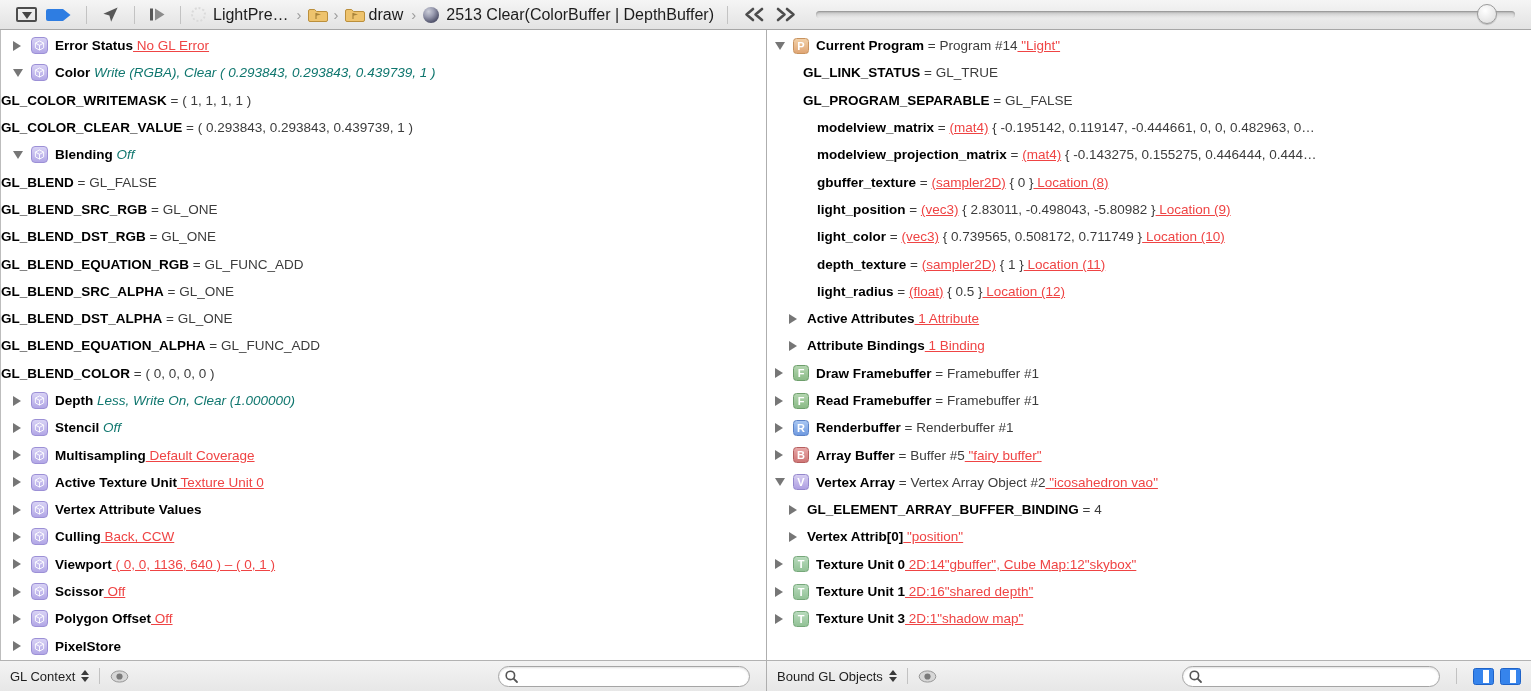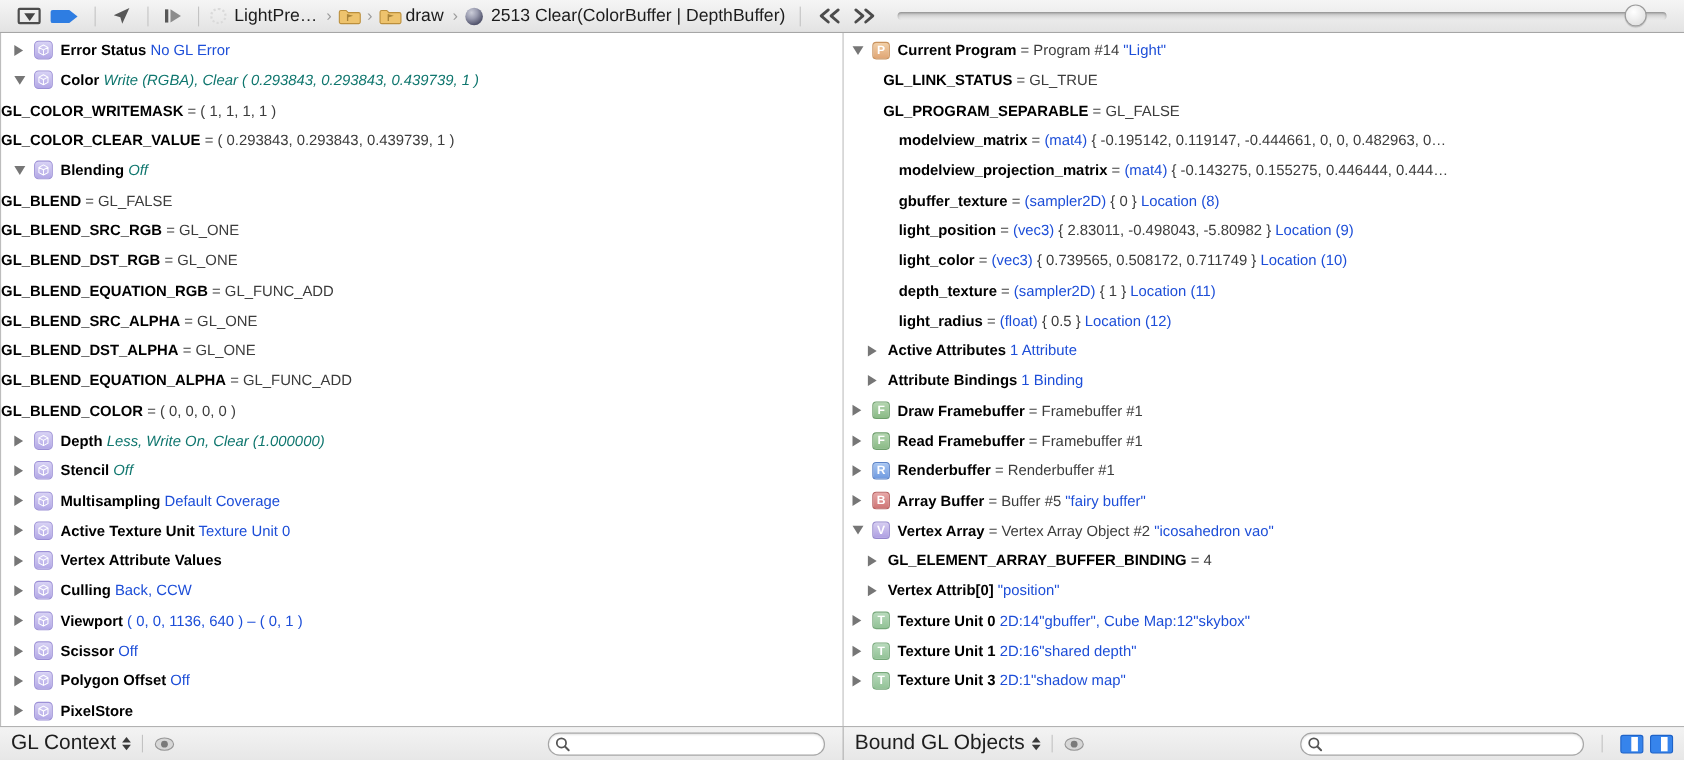--- a/index.html
+++ b/index.html
@@ -26,21 +26,21 @@
   
   .content { display:flex; height:630px; }
   .panel { background:#fff; overflow:hidden; padding-top:2px; }
   .panel-left { width:767px; border-left:1px solid #bdbdbd; border-right:1px solid #aeaeae; }
   .panel-right { flex:1; }
 
   .row { display:flex; align-items:center; height:27.3px; white-space:nowrap; overflow:hidden; font-size:13.5px; color:#3c3c3c; }
   .seg { white-space:pre; }
   .seg-k { font-weight:bold; color:#000; }
   .seg-p { color:#3c3c3c; }
-  .seg-g { color:#1d4ed8; }
+  .seg-g { color:#ef4444;text-decoration:underline; }
   .seg-b { color:#0f766e; font-style:italic; }
 
   .L0 { padding-left:12px; } .L1 { }
   .R0 { padding-left:8px; }  .R2 { padding-left:36px; }
   .R2t { padding-left:22px; } .R3 { padding-left:50px; }
 
   .trislot { width:18px; flex:none; display:flex; align-items:center; }
   .tri { width:0; height:0; }
   .tri.closed { border-left:8px solid #767676; border-top:5.5px solid transparent; border-bottom:5.5px solid transparent; }
   .tri.open { border-top:8px solid #767676; border-left:5.5px solid transparent; border-right:5.5px solid transparent; }
@@ -56,21 +56,21 @@
   .badge-R { background:linear-gradient(#a8c6f2,#6f9ae0); border:1px solid #5b82c6; }
   .badge-B { background:linear-gradient(#e8a8a8,#cf7676); border:1px solid #b65f5f; }
   .badge-V { background:linear-gradient(#d6cdf1,#ae9fe2); border:1px solid #9487cc; }
   .badge-T { background:linear-gradient(#b8dabc,#92c296); border:1px solid #76a87a; }
 
   
   .footer { height:31px; display:flex; border-top:1px solid #b2b2b2; background:linear-gradient(#f3f3f3,#e7e7e7); }
   .footer-half { display:flex; align-items:center; padding:0 10px; }
   .footer-l { width:767px; border-right:1px solid #aeaeae; }
   .footer-r { flex:1; }
-  .scope { display:flex; align-items:center; font-size:19px; color:#1e1e1e; cursor:default; }
+  .scope { display:flex; align-items:center; font-size:13px; color:#1e1e1e; cursor:default; }
   .stepper { display:inline-flex; flex-direction:column; margin-left:6px; gap:2px; }
   .stepper .up { width:0; height:0; border-left:4px solid transparent; border-right:4px solid transparent; border-bottom:5px solid #3a3a3a; }
   .stepper .dn { width:0; height:0; border-left:4px solid transparent; border-right:4px solid transparent; border-top:5px solid #3a3a3a; }
   .f-sep { width:1px; height:16px; background:#c2c2c2; margin:0 10px; flex:none; }
   .eyebtn { background:none; border:none; padding:0; display:flex; align-items:center; }
   .flexspace { flex:1; }
   .search { width:252px; height:21px; border:1px solid #a5a5a5; border-radius:11px; background:#fff;
     display:flex; align-items:center; padding:0 8px 0 5px; box-shadow:inset 0 1px 2px rgba(0,0,0,.12); margin-right:6px; }
   .search input { flex:1; border:none; outline:none; background:transparent; font-size:12px; font-family:"Liberation Sans",sans-serif; min-width:0; }
   .panelbtn { width:21px; height:17px; background:#3684ec; border:1px solid #1f63c8; border-radius:2.5px; position:relative; padding:0; margin-left:6px; }

